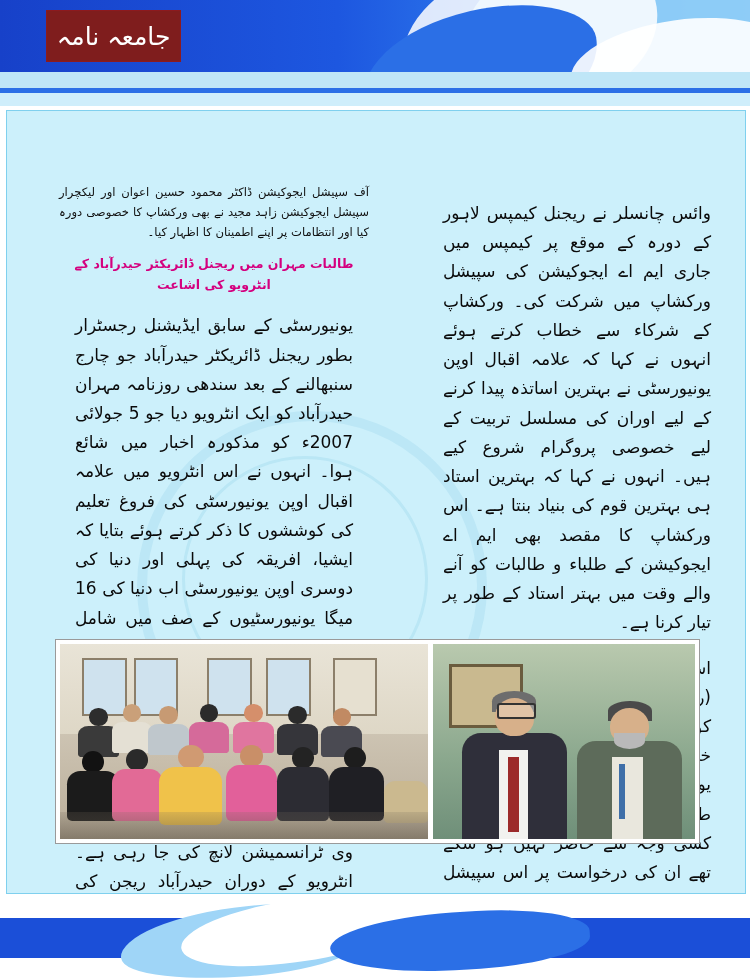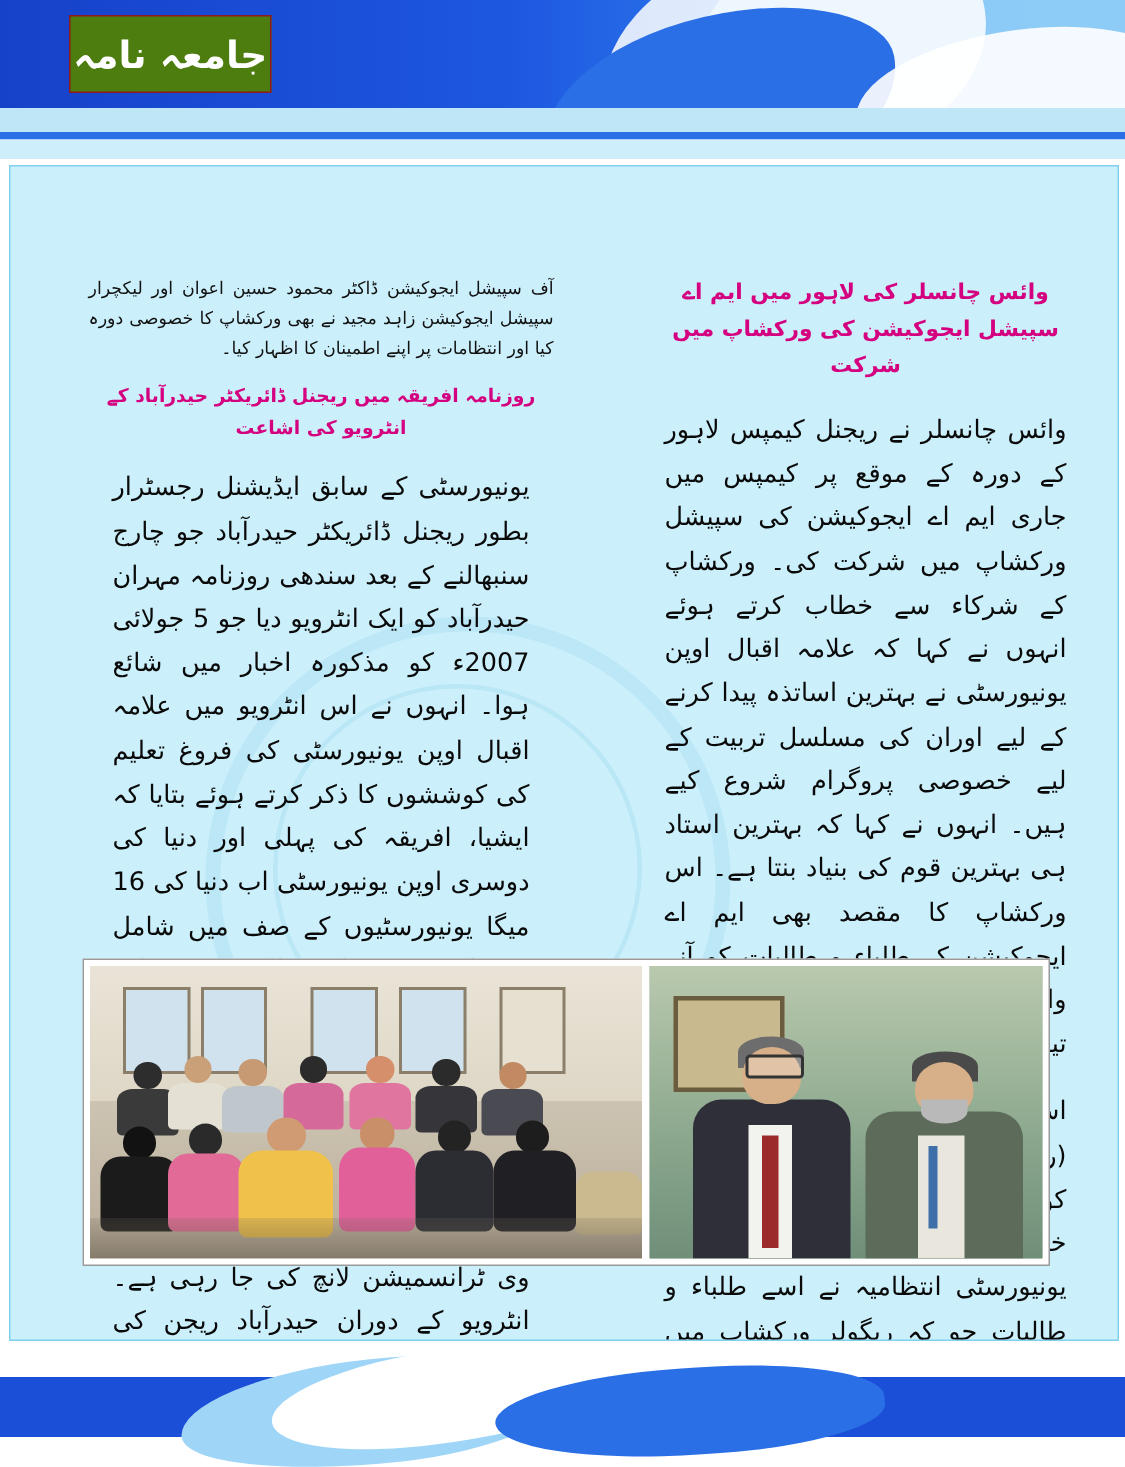--- a/index.html
+++ b/index.html
@@ -67,26 +67,25 @@
     width: 220px; height: 90px;
     background: #ffffff;
     border-radius: 50%;
     transform: rotate(-8deg);
     opacity: .9;
   }
   .masthead-box {
     position: absolute;
     left: 46px; top: 10px;
     width: 135px; height: 52px;
-    background: #4d7c0f;
+    background: #7f1d1d;
     display: flex;
     align-items: center;
     justify-content: center;
     box-shadow: 0 0 0 1px #8d1a1e inset;
-    font-weight: bold;
   }
   .masthead-box .mtitle {
     color: #ffffff;
     font-size: 25px;
     line-height: 1;
     direction: rtl;
     font-family: "DejaVu Sans", sans-serif;
     letter-spacing: 1px;
   }
 
@@ -347,29 +346,28 @@
   <div class="stripe-a"></div>
   <div class="stripe-b"></div>
   <div class="stripe-c"></div>
 
   <div class="content-area">
 
     <div class="watermark"></div>
     <div class="watermark-text"></div>
 
     <div class="col col-right">
-      <h2 class="head-magenta">وائس چانسلر کی لاہور میں ایم اے سپیشل ایجوکیشن کی ورکشاپ میں شرکت</h2>
       <p class="body-text">وائس چانسلر نے ریجنل کیمپس لاہور کے دورہ کے موقع پر کیمپس میں جاری ایم اے ایجوکیشن کی سپیشل ورکشاپ میں شرکت کی۔ ورکشاپ کے شرکاء سے خطاب کرتے ہوئے انہوں نے کہا کہ علامہ اقبال اوپن یونیورسٹی نے بہترین اساتذہ پیدا کرنے کے لیے اوران کی مسلسل تربیت کے لیے خصوصی پروگرام شروع کیے ہیں۔ انہوں نے کہا کہ بہترین استاد ہی بہترین قوم کی بنیاد بنتا ہے۔ اس ورکشاپ کا مقصد بھی ایم اے ایجوکیشن کے طلباء و طالبات کو آنے والے وقت میں بہتر استاد کے طور پر تیار کرنا ہے۔</p>
       <p class="body-text">اس موقع پر ریجنل ڈائریکٹر بریگیڈیئر (ر) محمد زبیر صابر نے وائس چانسلر کو ورکشاپ میں شرکت کرنے پر خوش آمدید کہا۔ انہوں نے کہا کہ یونیورسٹی انتظامیہ نے اسے طلباء و طالبات جو کہ ریگولر ورکشاپ میں کسی وجہ سے حاضر نہیں ہو سکے تھے ان کی درخواست پر اس سپیشل ورکشاپ کا انعقاد کیا ہے۔ اس موقع پر طلباء و طالبات نے خصوصی کلاس لیکچرز دیے جن کو وائس چانسلر نے سراہا اور ان میں مزید بہتری کے لیے ہدایات بھی دیں۔</p>
       <p class="body-text">اس سے پہلے ڈین فیکلٹی آف ایجوکیشن ڈاکٹر ظفر اقبال، چیئرمین ڈیپارٹمنٹ</p>
     </div>
 
     <div class="col col-left">
       <p class="pre-text">آف سپیشل ایجوکیشن ڈاکٹر محمود حسین اعوان اور لیکچرار سپیشل ایجوکیشن زاہد مجید نے بھی ورکشاپ کا خصوصی دورہ کیا اور انتظامات پر اپنے اطمینان کا اظہار کیا۔</p>
-      <h2 class="head-magenta small">روزنامہ افریقہ میں ریجنل ڈائریکٹر حیدرآباد کے انٹرویو کی اشاعت</h2>
+      <h2 class="head-magenta small">طالبات مہران میں ریجنل ڈائریکٹر حیدرآباد کے انٹرویو کی اشاعت</h2>
       <p class="body-text">یونیورسٹی کے سابق ایڈیشنل رجسٹرار بطور ریجنل ڈائریکٹر حیدرآباد جو چارج سنبھالنے کے بعد سندھی روزنامہ مہران حیدرآباد کو ایک انٹرویو دیا جو 5 جولائی 2007ء کو مذکورہ اخبار میں شائع ہوا۔ انہوں نے اس انٹرویو میں علامہ اقبال اوپن یونیورسٹی کی فروغ تعلیم کی کوششوں کا ذکر کرتے ہوئے بتایا کہ ایشیا، افریقہ کی پہلی اور دنیا کی دوسری اوپن یونیورسٹی اب دنیا کی 16 میگا یونیورسٹیوں کے صف میں شامل ہے۔ انہوں نے کہا کہ طلبہ کی سہولت کے لیے یونیورسٹی کے بارے میں تمام معلومات یونیورسٹی کی ویب سائٹ پر لائی جا چکی ہیں۔ انہوں نے مزید کہا کہ وائس چانسلر ڈاکٹر محمود الحسن بٹ کی شبانہ روز کوششوں سے بہت جلد FM ٹرانسمیشن اور اس کے بعد ٹی وی ٹرانسمیشن لانچ کی جا رہی ہے۔ انٹرویو کے دوران حیدرآباد ریجن کی اسسٹنٹ ڈائریکٹر محترمہ ارسلہ شیخ بھی موجود تھیں۔</p>
     </div>
 
     <div class="photo-block">
 
       <div class="photo photo-left p1">
         <div class="wall"></div>
         <div class="win w1"></div>
         <div class="win w2"></div>
         <div class="win w3"></div>

